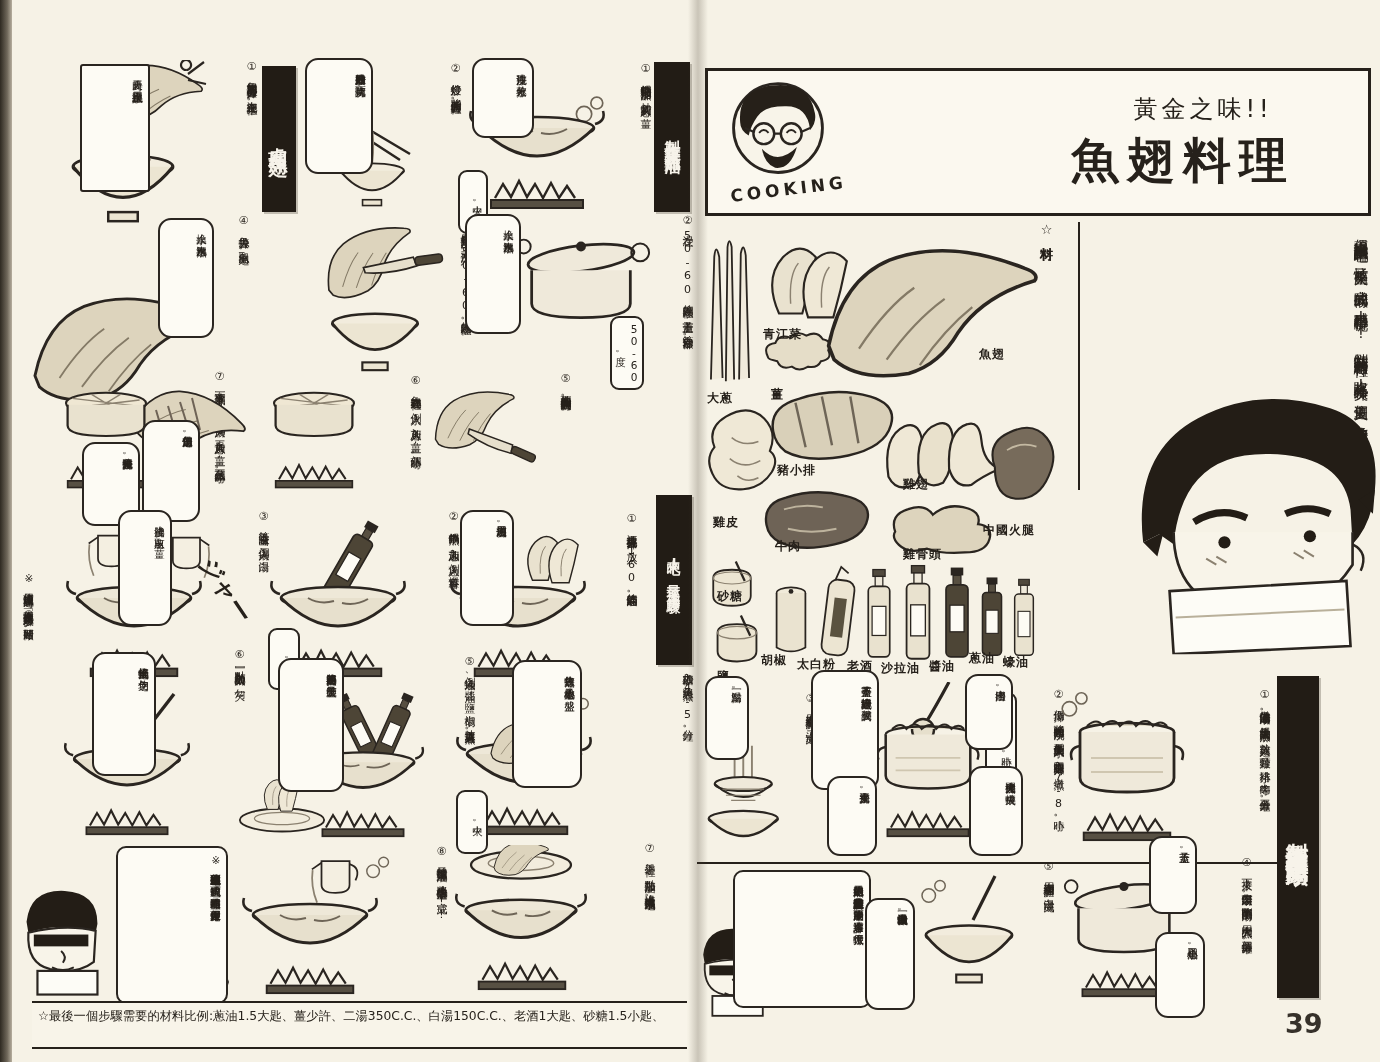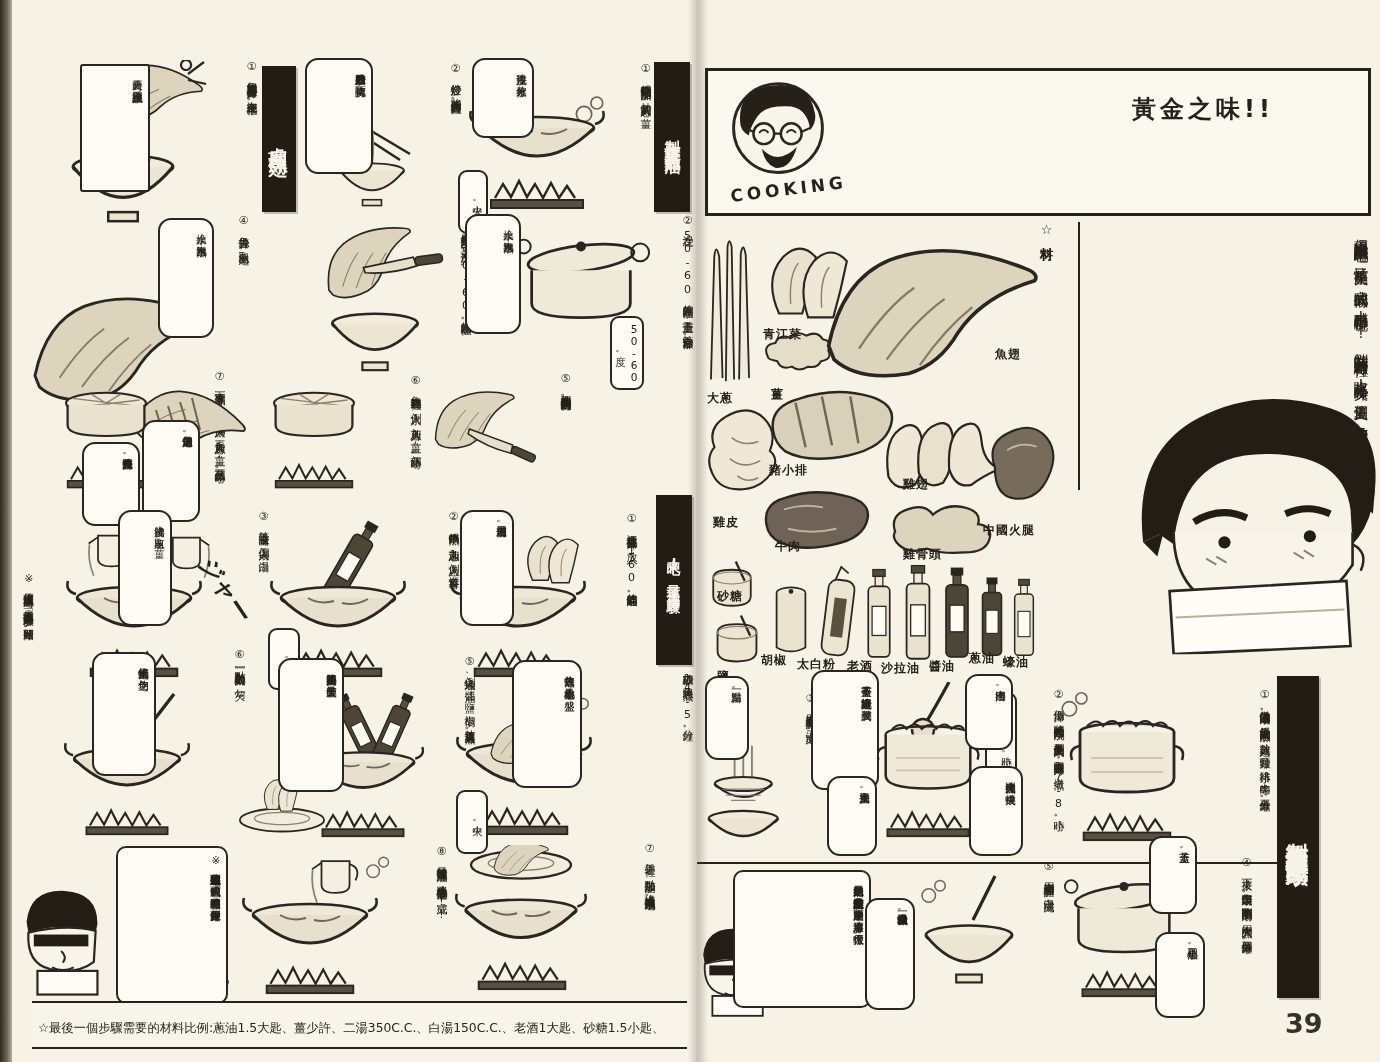--- a/index.html
+++ b/index.html
@@ -23,32 +23,32 @@
   .banner{position:absolute;background:#221c15;color:#f7f3ea;font-weight:700;
           display:flex;align-items:center;justify-content:center;z-index:2;
           letter-spacing:3px;box-shadow:2px 2px 0 rgba(40,32,20,.25);}
   .illus{position:absolute;z-index:1;}
   .illus svg{display:block;}
   .label{position:absolute;font-size:12px;font-weight:700;letter-spacing:1px;z-index:3;}
   .sfx{position:absolute;font-weight:800;font-style:italic;z-index:3;}
   #title-box{position:absolute;left:8px;top:68px;width:660px;height:142px;border:3px solid #26211b;
              background:#fbf8ef;z-index:2;}
   #title-kicker{position:absolute;left:330px;top:22px;width:330px;text-align:center;
-                font-size:24px;font-weight:700;letter-spacing:4px;}
+                font-size:24px;font-weight:400;letter-spacing:4px;}
   #title-main{position:absolute;left:290px;top:58px;width:370px;text-align:center;
               font-size:48px;font-weight:900;letter-spacing:8px;}
   #cooking-word{position:absolute;left:22px;top:108px;transform:rotate(-7deg);
                 font-size:17px;font-weight:800;letter-spacing:4px;}
   #intro-text{position:absolute;right:8px;top:228px;height:276px;width:284px;
               font-size:14.5px;line-height:1.62;letter-spacing:1px;}
   #materials-label{position:absolute;left:340px;top:222px;font-size:13px;font-weight:700;}
   .divline{position:absolute;background:#26211b;z-index:2;}
   #caption-strip{position:absolute;left:22px;top:1001px;width:655px;height:48px;
                  border-top:2.5px solid #26211b;border-bottom:2.5px solid #26211b;
-                 font-size:12.3px;line-height:1.55;padding:16px 6px;box-sizing:border-box;z-index:3;background:#f8f4e9;}
+                 font-size:12.3px;line-height:1.55;padding:4px 6px;box-sizing:border-box;z-index:3;background:#f8f4e9;}
   #page-num{position:absolute;left:1285px;top:1008px;font-size:27px;font-weight:800;color:#36312a;z-index:3;}
   .faint{color:#4a443a;}
 </style>
 </head>
 <body>
 
 <div id="stage">
 
 <svg width="0" height="0" style="position:absolute" aria-hidden="true">
 <defs>
@@ -412,20 +412,21 @@
 <section class="page" id="right-page">
 
   <div id="title-box">
     <div class="illus" style="left:18px;top:6px;width:104px;height:104px;">
       <svg width="104" height="104" viewBox="0 0 110 110">
             <use href="#s-cookface" x="0" y="0" width="110" height="110"></use>
           </svg>
     </div>
     <div id="cooking-word">COOKING</div>
     <div id="title-kicker">黃金之味!!</div>
+    <div id="title-main">魚翅料理</div>
   </div>
 
   <div id="materials-label" class="v">☆材料</div>
   <div id="intro-text" class="v">偶爾也來試試豪華料理吧!忙了整整兩天,完成的時候,感動得不得了呢!!特別花時間的精緻料裡,吃起來格外美味!這個夏天,各位也趁休假來挑戰一下吧!</div>
 
   <div class="divline" style="left:381px;top:222px;width:2px;height:268px;"></div>
   <div class="divline" style="left:0px;top:862px;width:586px;height:2px;"></div>
 
   <div class="illus" style="left:2px;top:218px;width:372px;height:340px;">
     <svg width="372" height="340" viewBox="0 0 372 340">
@@ -452,22 +453,22 @@
       <use href="#s-bottle" x="194" y="6" width="38" height="98"></use>
       <use href="#s-darkbottle" x="234" y="8" width="36" height="94"></use>
       <use href="#s-darkbottle" x="272" y="18" width="30" height="82"></use>
       <use href="#s-bottle" x="304" y="20" width="30" height="80"></use>
     </svg>
   </div>
 
   <span class="label" style="left:10px;top:390px;">大蔥</span>
   <span class="label" style="left:66px;top:326px;">青江菜</span>
   <span class="label" style="left:74px;top:386px;">薑</span>
-  <span class="label" style="left:298px;top:346px;">魚翅</span>
-  <span class="label" style="left:72px;top:462px;">豬小排</span>
+  <span class="label" style="left:282px;top:346px;">魚翅</span>
+  <span class="label" style="left:80px;top:462px;">豬小排</span>
   <span class="label" style="left:206px;top:476px;">雞翅</span>
   <span class="label" style="left:16px;top:514px;">雞皮</span>
   <span class="label" style="left:78px;top:538px;">牛肉</span>
   <span class="label" style="left:206px;top:546px;">雞骨頭</span>
   <span class="label" style="left:286px;top:522px;">中國火腿</span>
   <span class="label" style="left:20px;top:588px;text-align:center;">砂糖</span>
   <span class="label" style="left:20px;top:668px;">鹽</span>
   <span class="label" style="left:64px;top:652px;">胡椒</span>
   <span class="label" style="left:100px;top:656px;">太白粉</span>
   <span class="label" style="left:150px;top:658px;text-align:right;">老酒</span>

